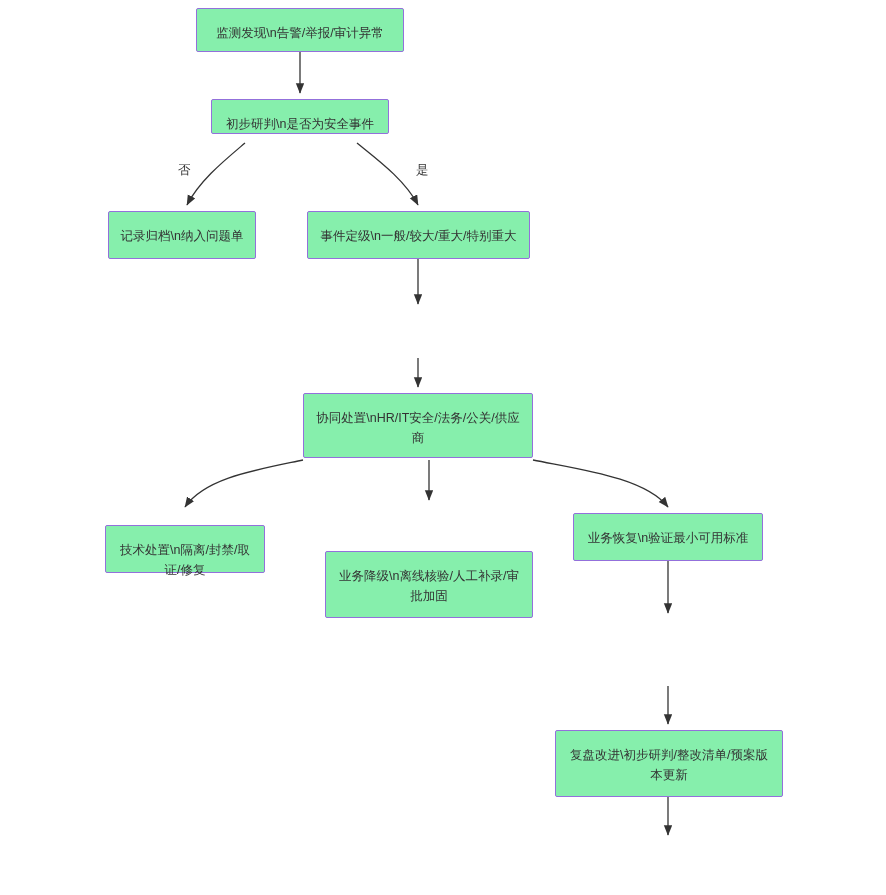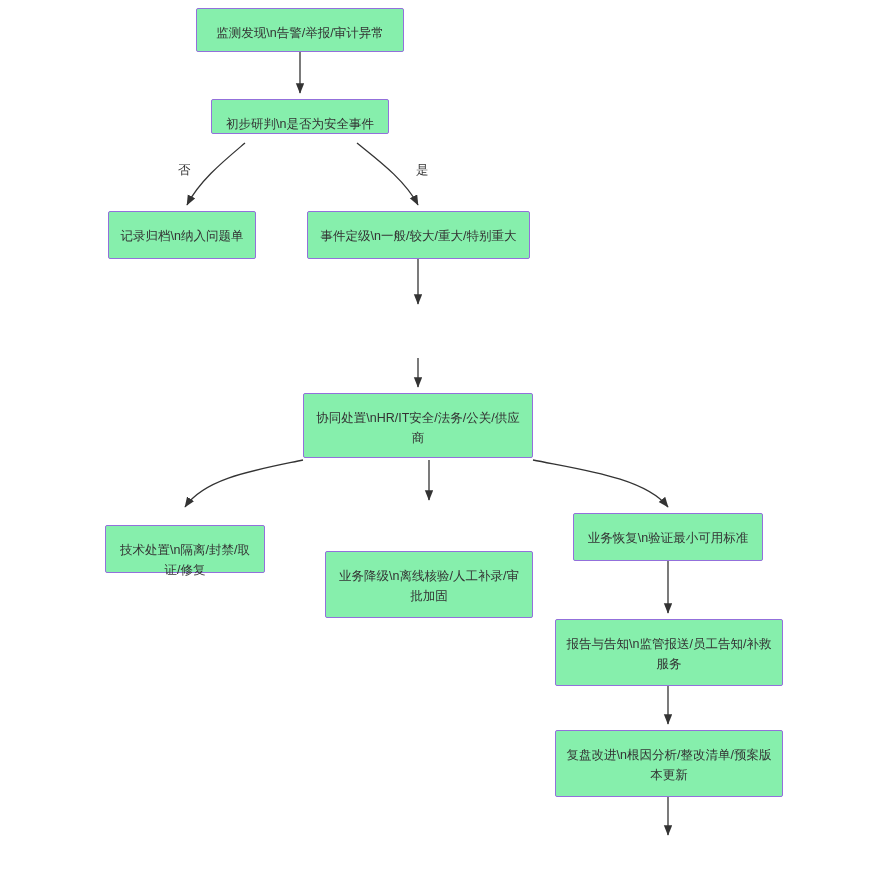--- a/index.html
+++ b/index.html
@@ -116,26 +116,23 @@
   </div>
 
   <div class="node" style="left:325px; top:506px; width:208px; height:67px;margin-top:45px;">
     <span class="node-label">业务降级\n离线核验/人工补录/审批加固</span>
   </div>
 
   <div class="node" style="left:573px; top:513px; width:190px; height:48px;">
     <span class="node-label">业务恢复\n验证最小可用标准</span>
   </div>
 
-  <div class="node" style="left:555px; top:619px; width:228px; height:67px;">
-    <span class="node-label">报告与告知\n监管报送/员工告知/补救服务</span>
-  </div>
 
   <div class="node" style="left:555px; top:730px; width:228px; height:67px;">
-    <span class="node-label">复盘改进\n根因分析/整改清单/预案版本更新</span>
+    <span class="node-label">复盘改进\初步研判/整改清单/预案版本更新</span>
   </div>
 
 
   <div class="edge-label" style="left:176px; top:163px;">否</div>
 
   <div class="edge-label" style="left:414px; top:163px;">是</div>
 
 </div>
 
 </body></html>

